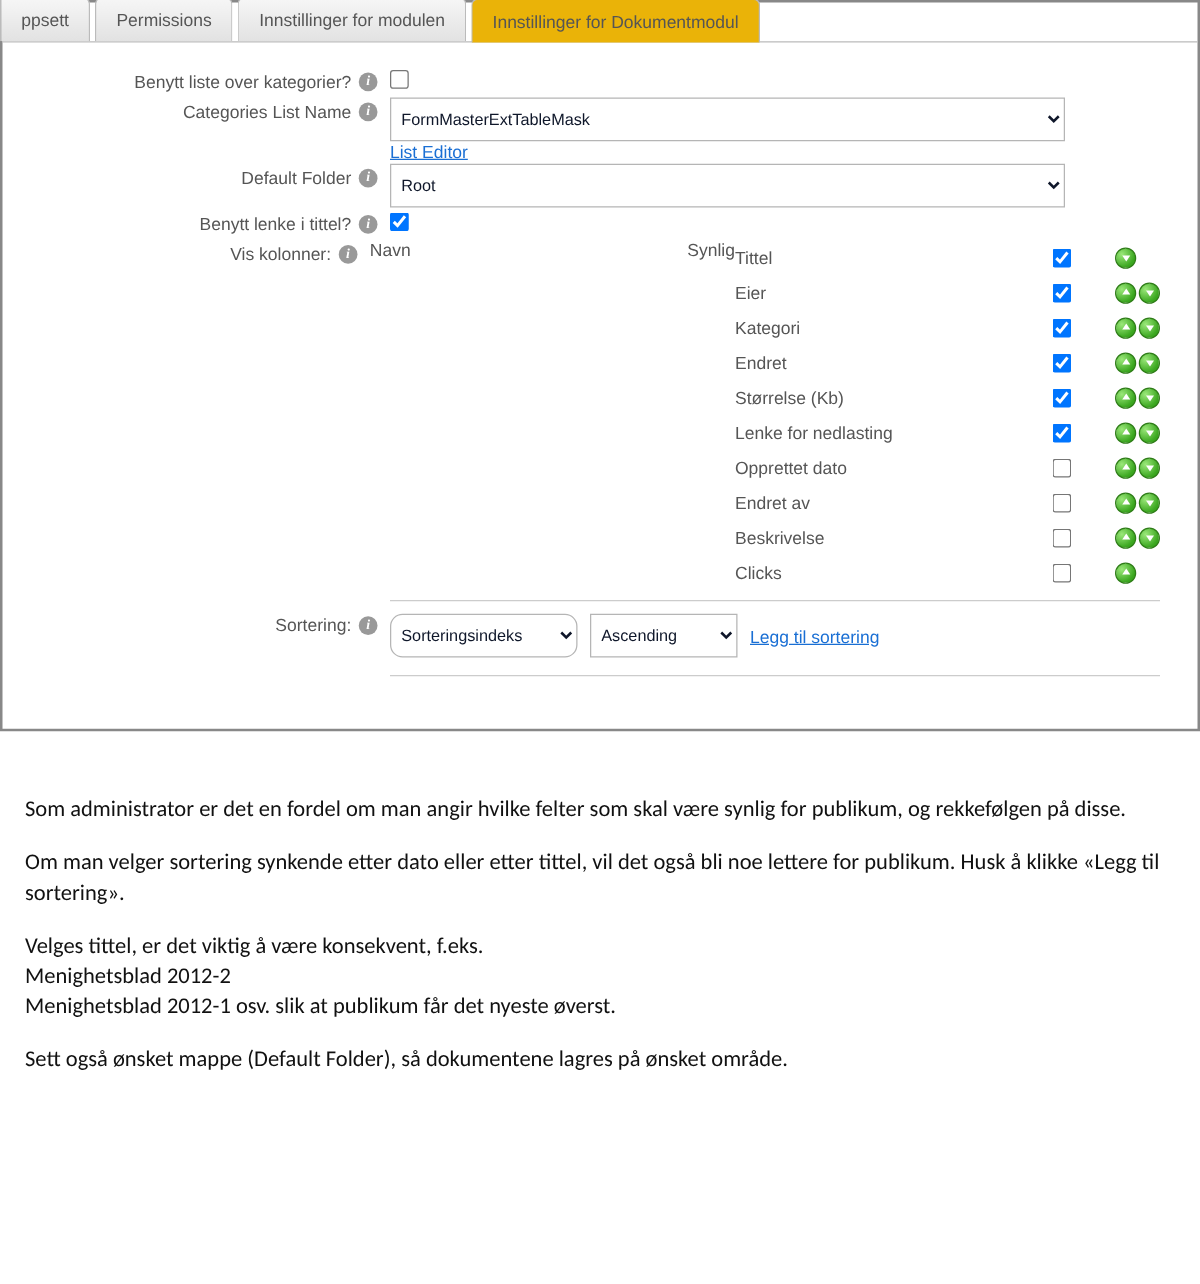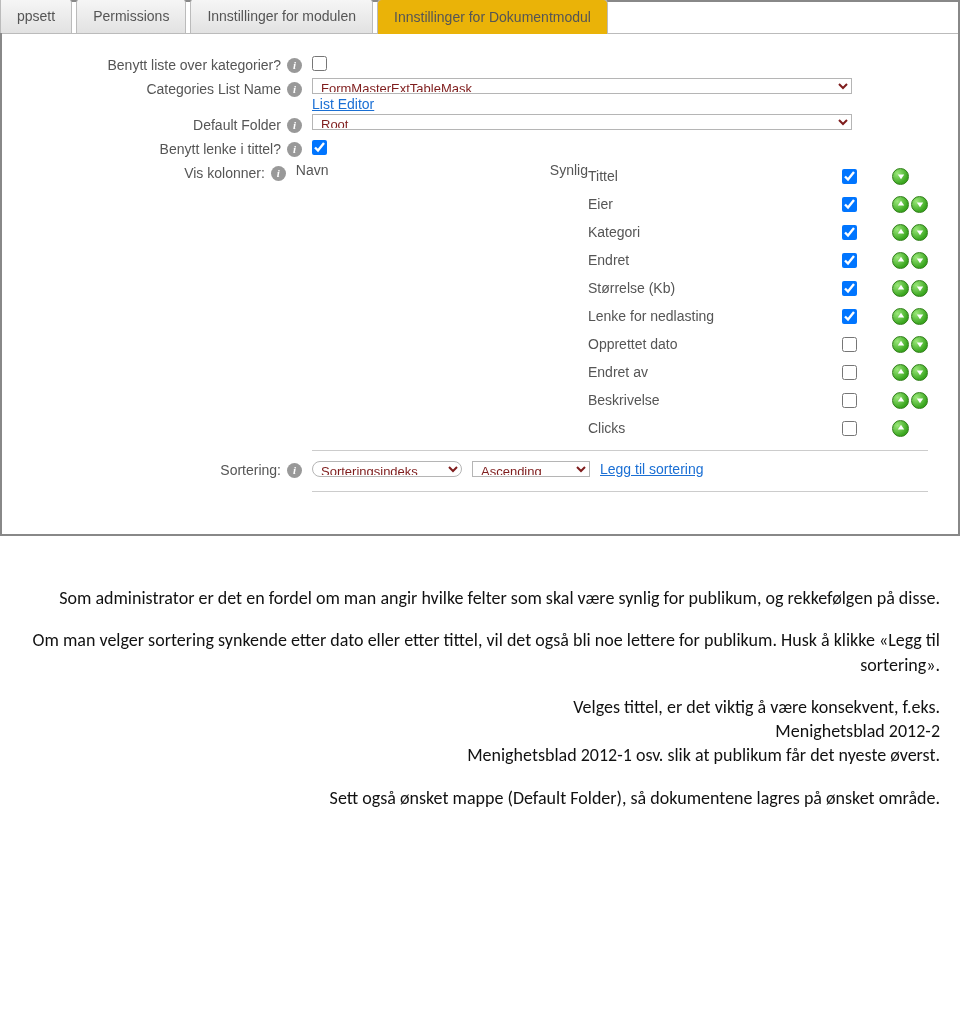--- a/index.html
+++ b/index.html
@@ -77,26 +77,26 @@
     margin-left: 6px;
     cursor: help;
   }
   .field-col {
     flex: 1;
     font-size: 14px;
     color: #555;
   }
   select, .select {
     width: 540px;
-    height: 16px;
+    height: 35px;
     border: 1px solid #b5b5b5;
     background: #fff;
     font-size: 13px;
     padding: 1px 4px;
-    color: #7f1d1d;
+    color: #0f172a;
   }
   .select-small { width: 150px; border-radius: 10px; }
   .select-med { width: 118px; }
   input[type="checkbox"] {
     width: 15px;
     height: 15px;
     margin: 2px 0;
   }
   .link {
     color: #1a6fd4;
@@ -138,21 +138,21 @@
     line-height: 1;
   }
   .arrow-btn svg { width: 8px; height: 8px; fill: #fff; }
   .doc-text {
     padding: 10px 20px 30px 20px;
     font-family: Calibri, Arial, sans-serif;
     font-size: 18px;
     color: #111;
     line-height: 1.35;
   }
-  .doc-text p { margin: 0 0 18px 0; text-align: right; }
+  .doc-text p { margin: 0 0 18px 0; }
   .hr { border:none; border-top:1px solid #ccc; margin: 6px 0 10px 0;}
 </style>
 </head>
 <body>
 
 <div class="panel">
   <div class="tabs">
     <div class="tab first">ppsett</div>
     <div class="tab">Permissions</div>
     <div class="tab">Innstillinger for modulen</div>

